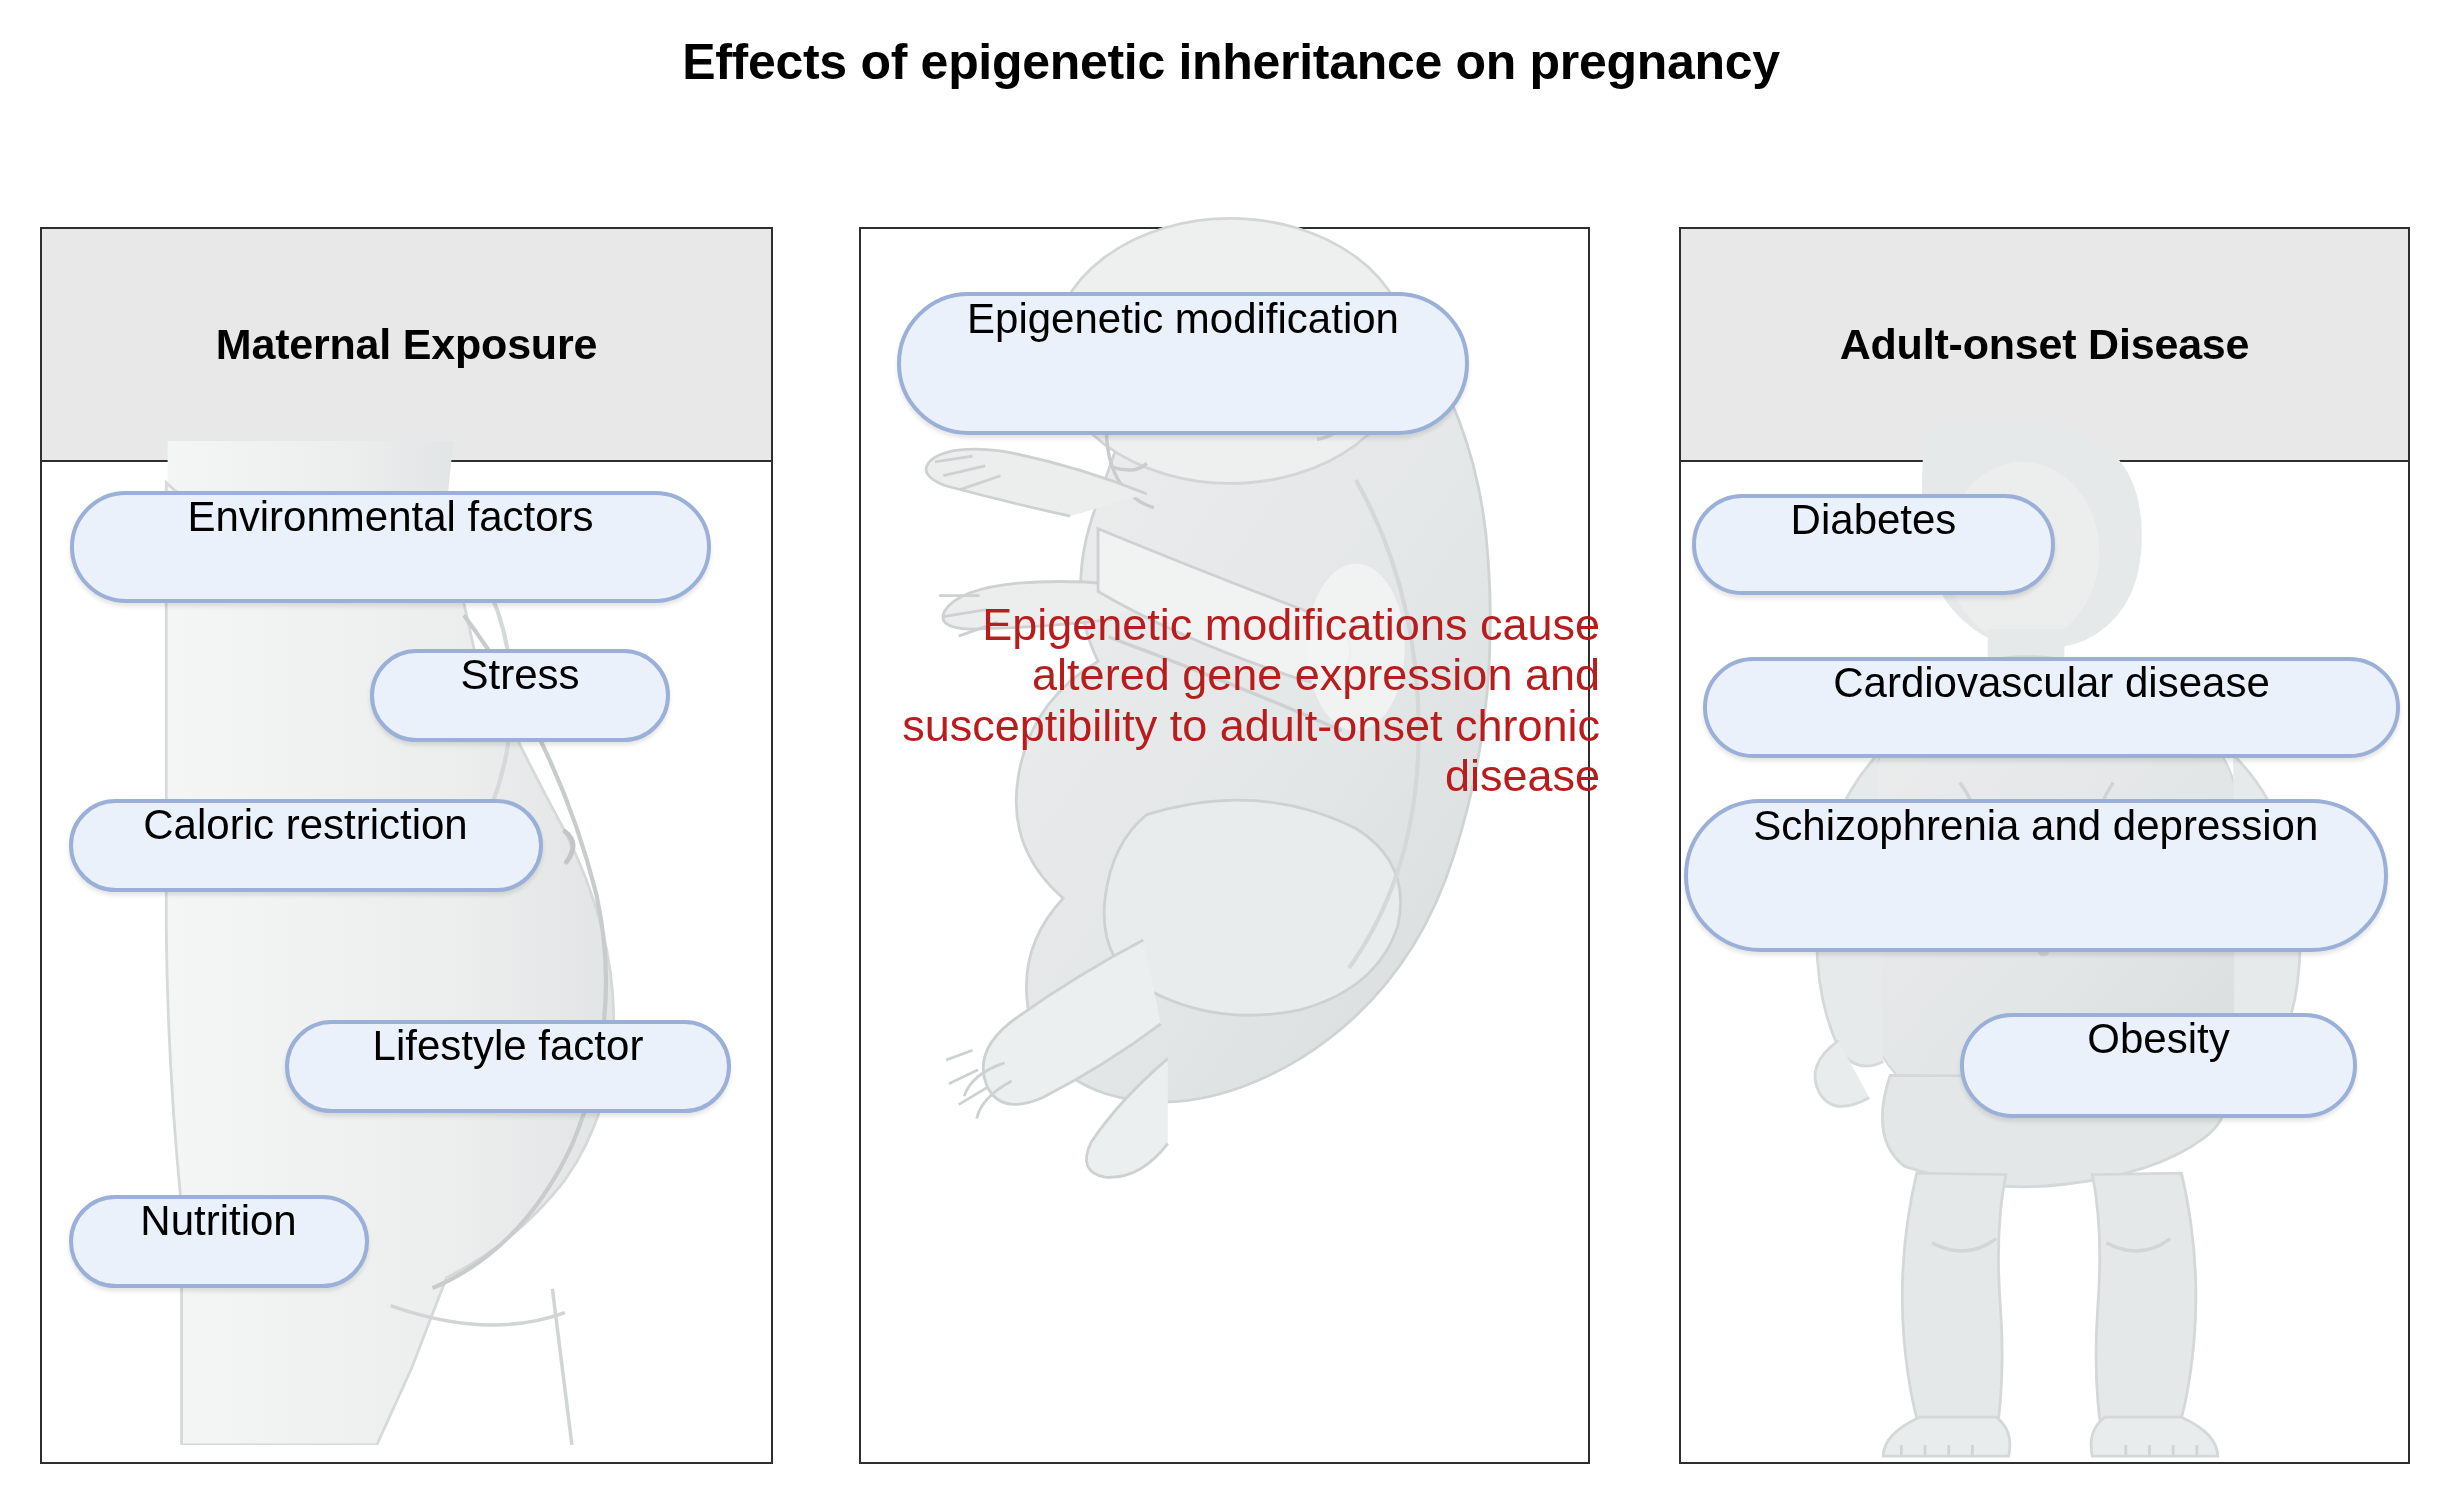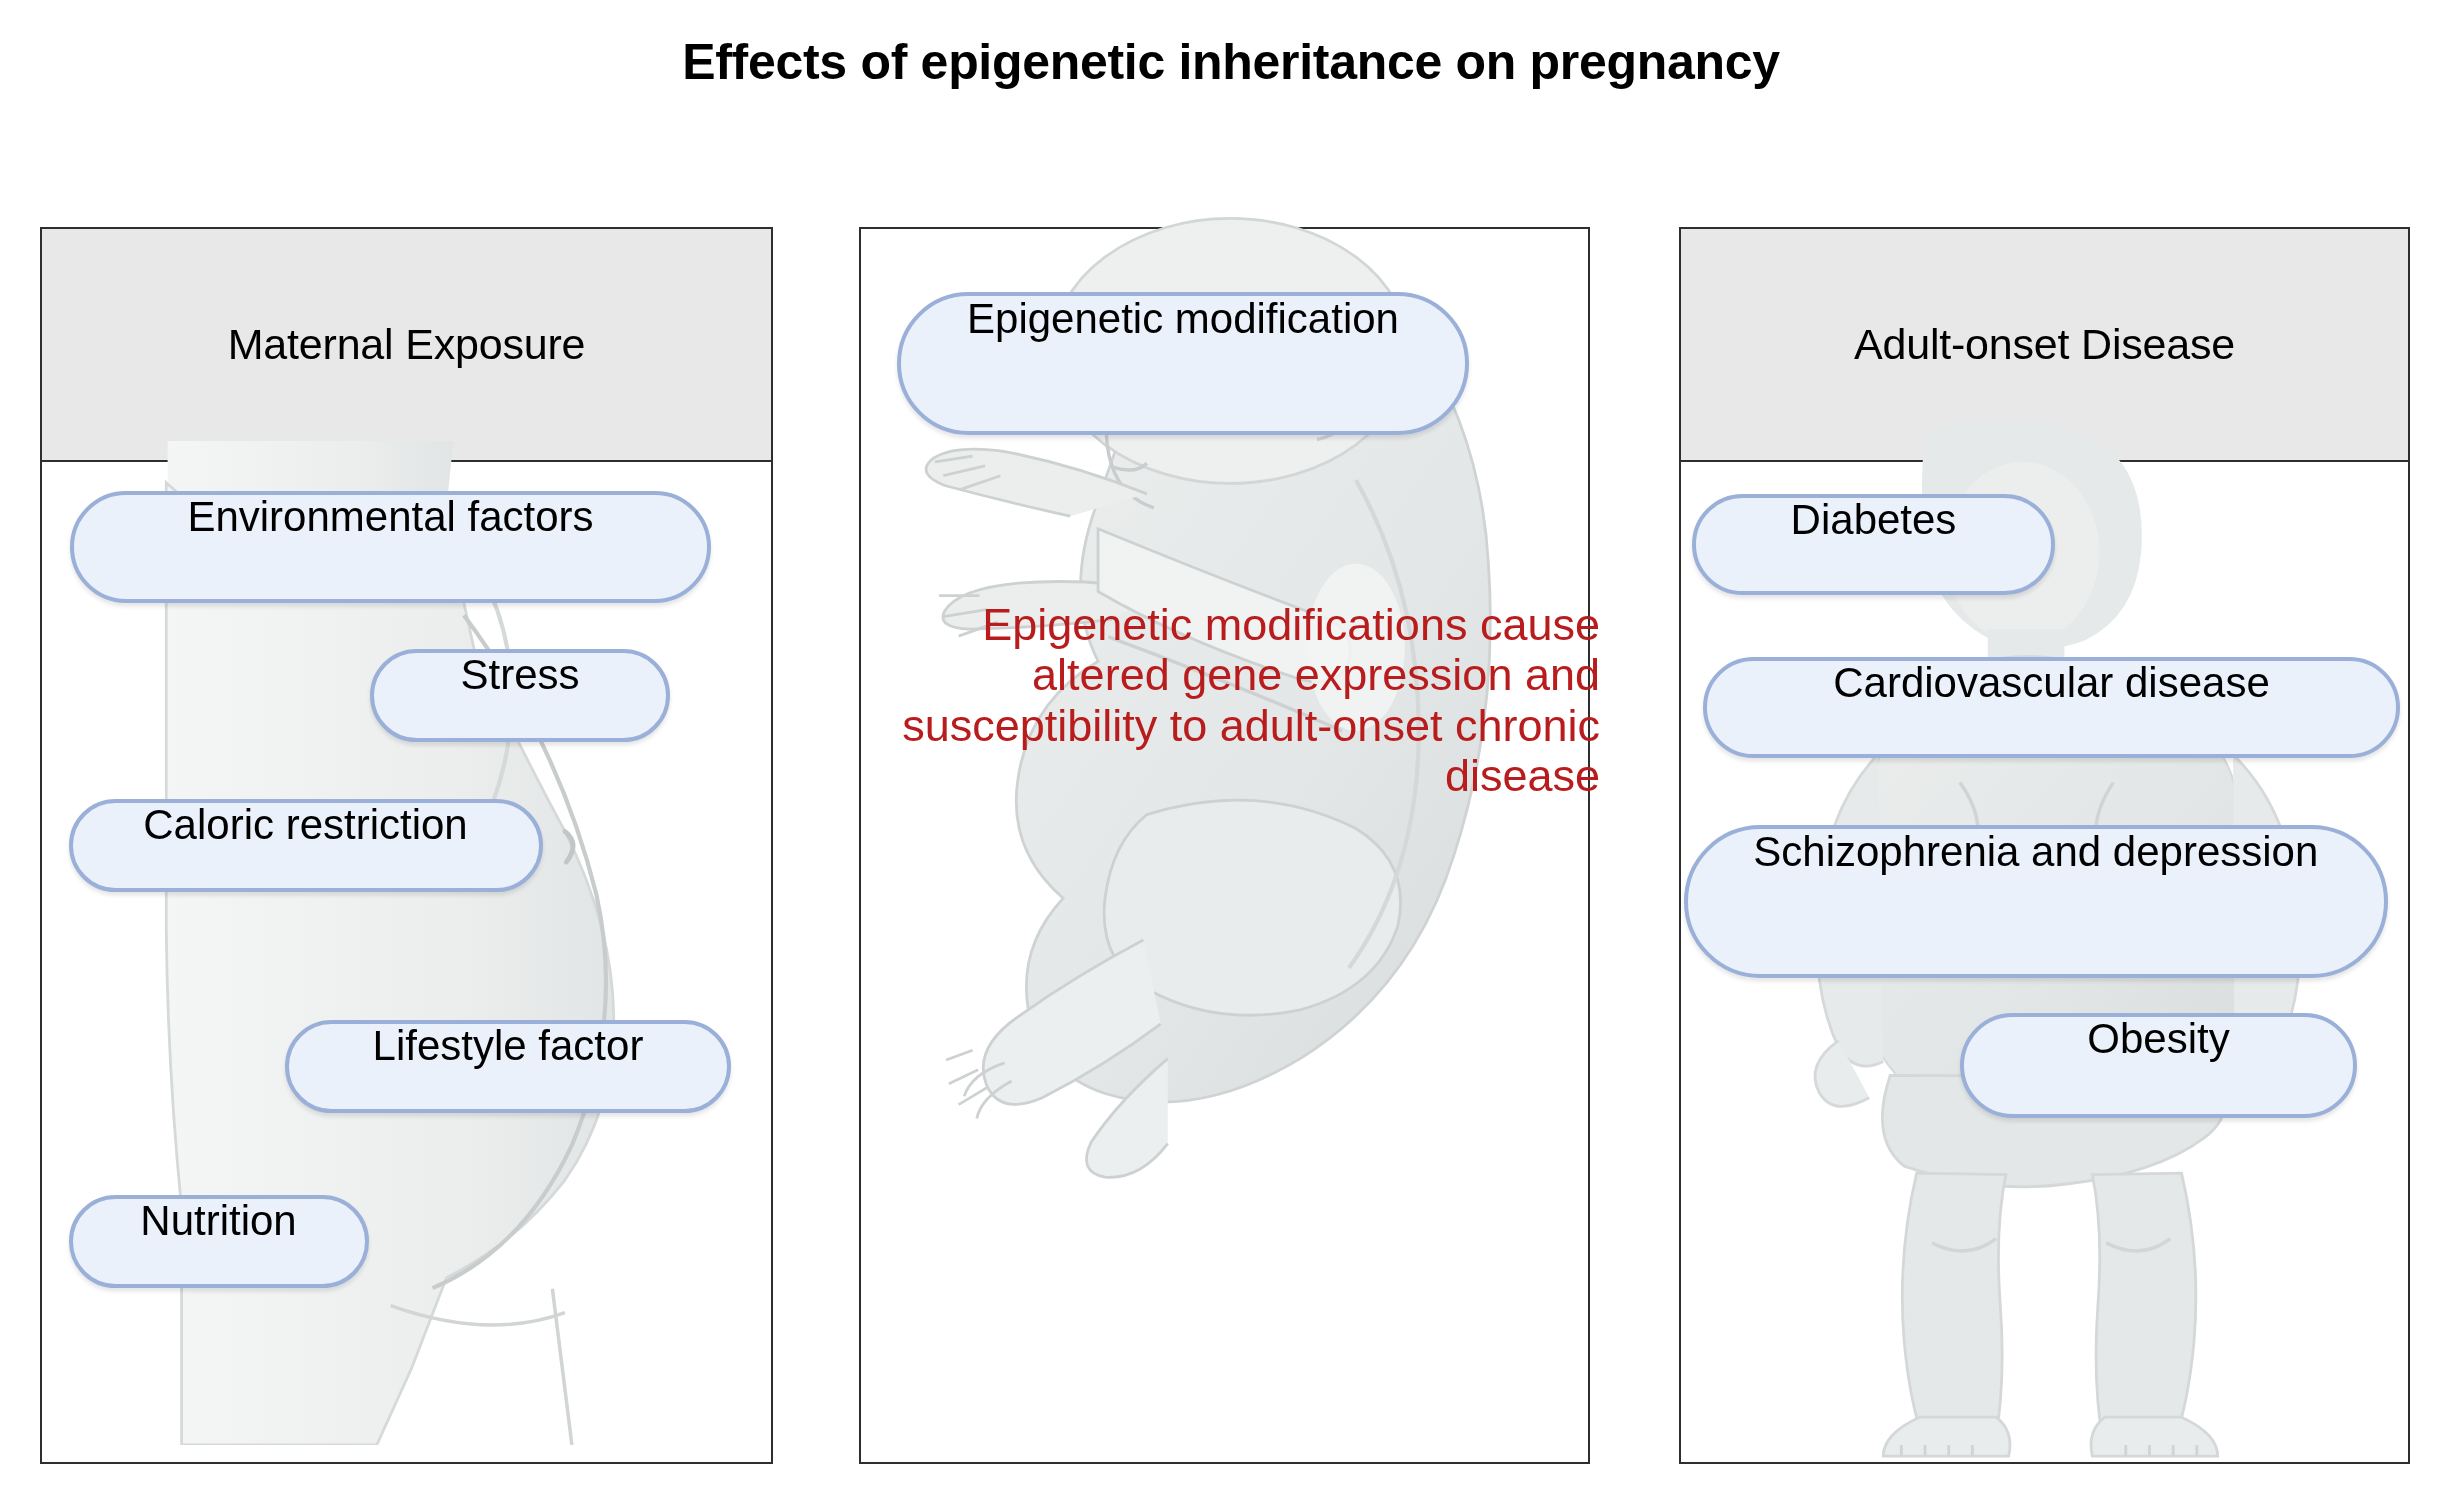--- a/index.html
+++ b/index.html
@@ -46,21 +46,21 @@
     height: 233px;
     box-sizing: border-box;
     background: #e8e8e8;
     border-bottom: 2.8px solid #2e2e2e;
     display: flex;
     align-items: center;
     justify-content: center;
   }
   .column-header-label {
     font-size: 43px;
-    font-weight: normal;
+    font-weight: bold;
     color: #000000;
     text-align: center;
     letter-spacing: -0.2px;
   }
 
   .column-body {
     position: relative;
     height: 999px;
     overflow: visible;
   }
@@ -120,21 +120,21 @@
     width: 746px;
     text-align: right;
     font-size: 45px;
     line-height: 1.12;
     color: #b91c1c;
   }
 
   
   #pill-diabetes              { left: 11px;  top: 32px;  width: 363px; height: 101px; }
   #pill-cardiovascular-disease{ left: 22px;  top: 195px; width: 697px; height: 101px; }
-  #pill-schizophrenia-depression { left: 2.8px; top: 337px; width: 704px; height: 153px; margin-top: 26px; }
+  #pill-schizophrenia-depression { left: 2.8px; top: 337px; width: 704px; height: 153px; }
   #pill-obesity               { left: 279px; top: 551px; width: 397px; height: 105px; }
 </style>
 </head>
 <body>
 
 <div id="diagram-title">Effects of epigenetic inheritance on pregnancy</div>
 
 <div class="column" id="column-maternal">
 
   <div class="column-header">

